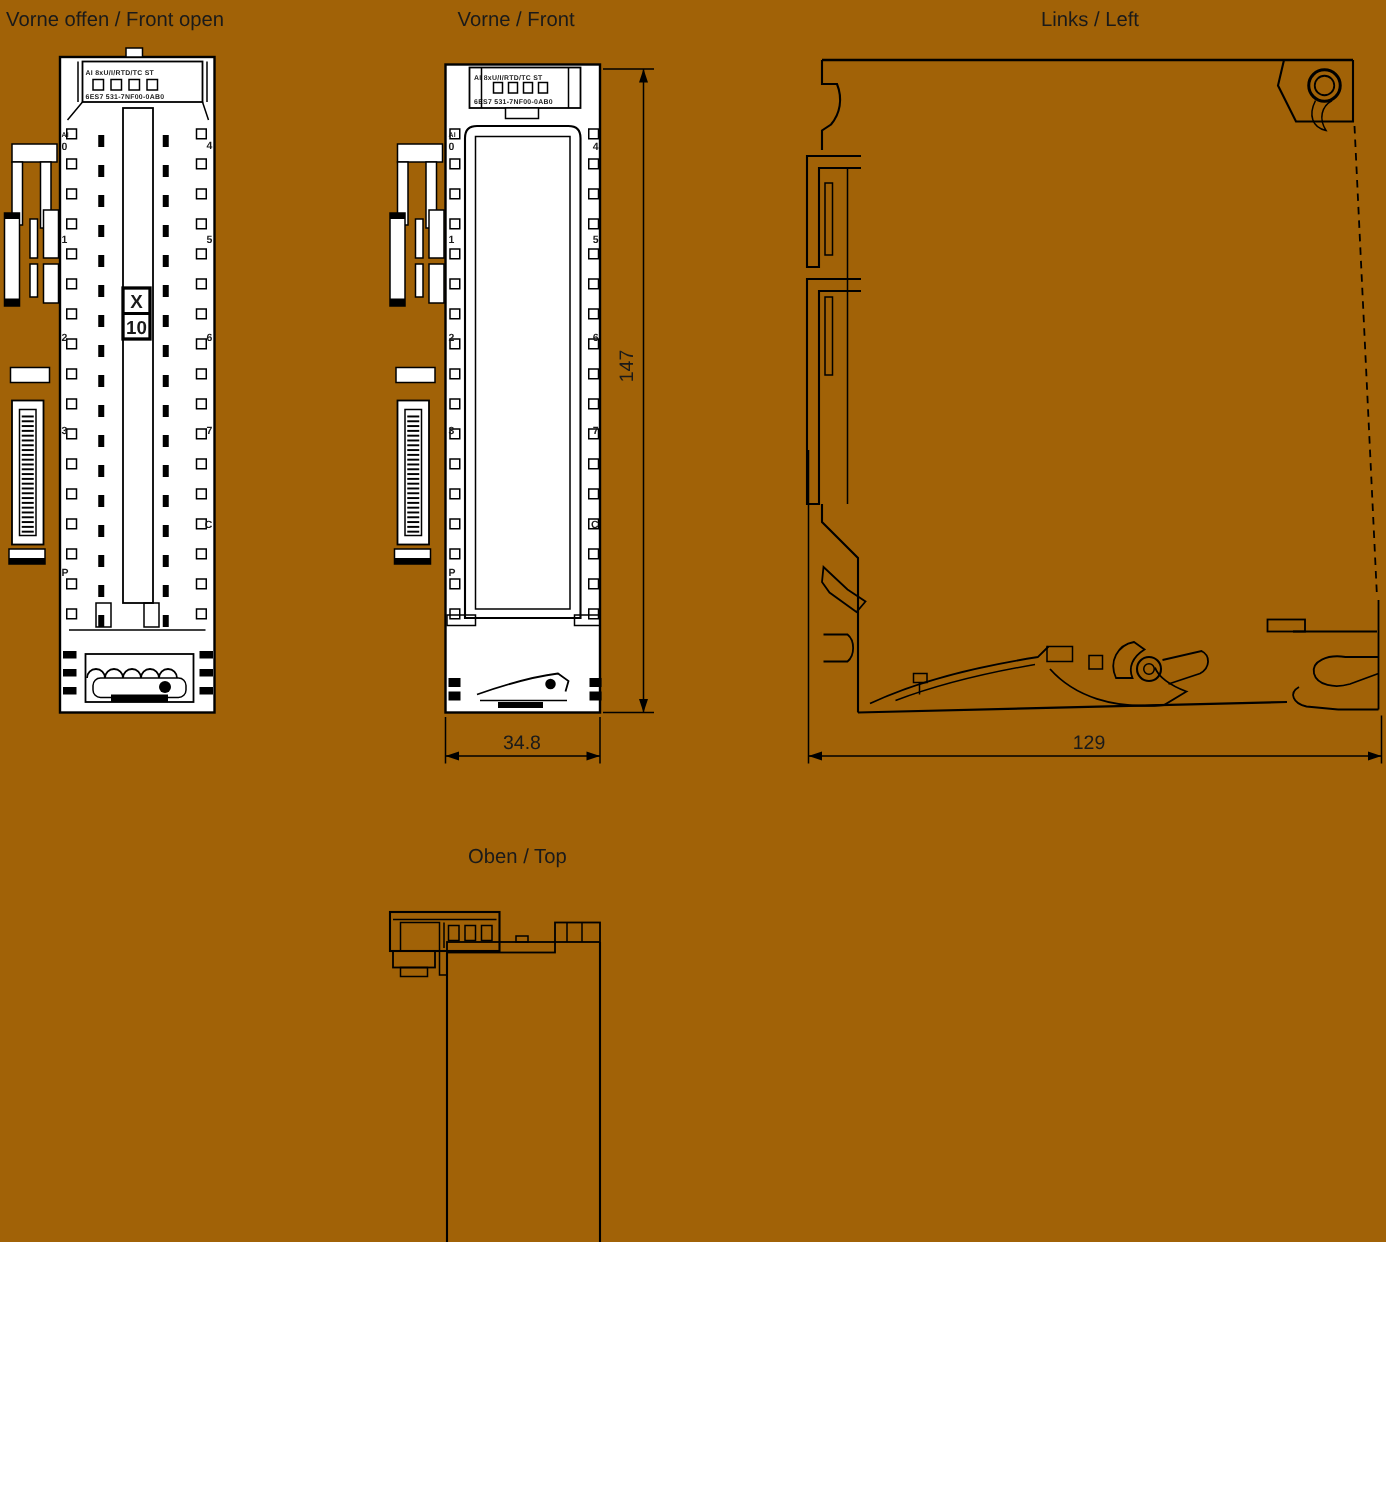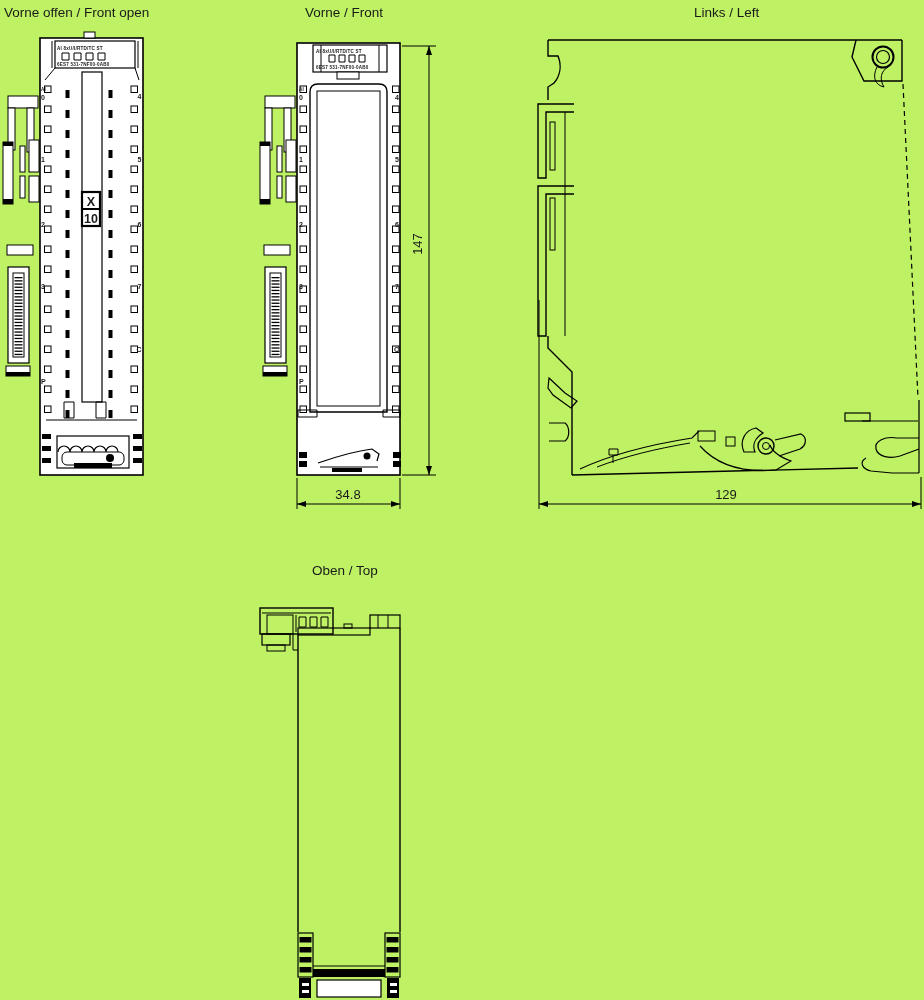--- a/index.html
+++ b/index.html
@@ -1,16 +1,16 @@
 <!DOCTYPE html>
 <html><head>
 <meta charset="utf-8">
 <style>
   html,body{margin:0;padding:0;background:#ffffff}
-  #canvas{position:relative;width:924px;height:1000px;background:#bef264;overflow:hidden}
+  #canvas{position:relative;width:924px;height:828px;background:#a16207;overflow:hidden}
   svg{position:absolute;left:0;top:0}
   text{font-family:"Liberation Sans",sans-serif;fill:#1a1a1a}
   .t{font-size:13.5px}
   .dim{font-size:13px}
   .num{font-size:7px;font-weight:700}
   .tinyt{font-size:4.6px;font-weight:700;letter-spacing:.2px}
   .xl{font-size:12.5px;font-weight:700;text-anchor:middle}
   .o{fill:#fff;stroke:#000;stroke-width:1.6}
   .w2{fill:#fff;stroke:#000;stroke-width:1.2}
   .w1{fill:#fff;stroke:#000;stroke-width:1}

